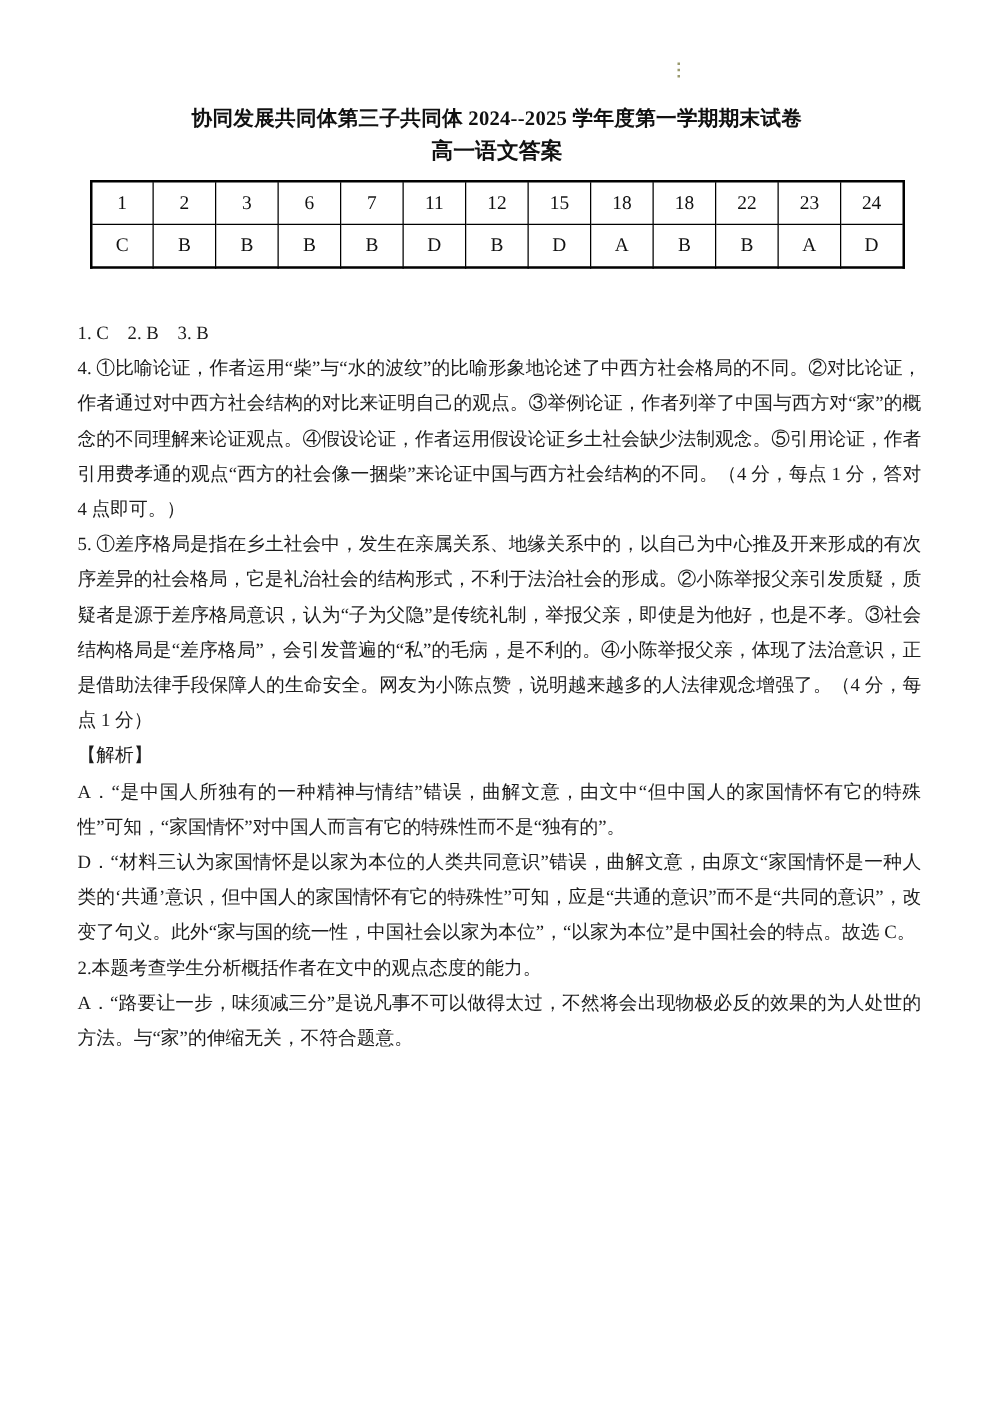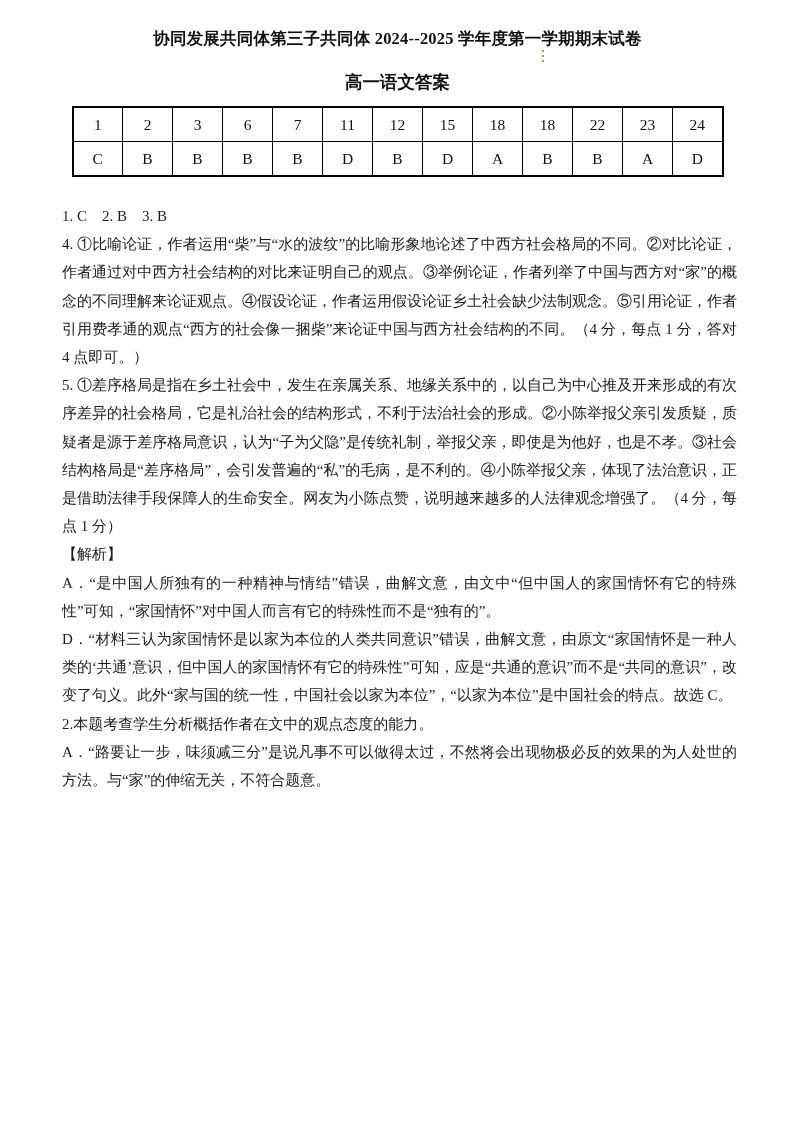--- a/index.html
+++ b/index.html
@@ -6,37 +6,37 @@
   body{
     width:795px;height:1125px;
     background:#ffffff;
     font-family:"Liberation Serif","DejaVu Serif",serif;
     color:#1c1c1c;
     position:relative;
     overflow:hidden;
   }
   .page{
     position:absolute;inset:0;
-    padding-top:28px;
+    padding-top:84px;
     box-sizing:border-box;
   }
   .title{
     text-align:center;
     font-weight:bold;
     font-size:16.5px;
     line-height:22px;
     color:#111;
     letter-spacing:0.2px;
   }
   .subtitle{
     text-align:center;
     font-weight:bold;
     font-size:17.5px;
     line-height:22px;
-    margin-top:21px;
+    margin-top:3px;
     color:#111;
   }
   table.answers{
     border-collapse:collapse;
     margin:13px auto 0 auto;
     width:652px;
     table-layout:fixed;
   }
   table.answers td{
     border:1px solid #000;
@@ -45,21 +45,21 @@
     height:33px;
     font-size:15.5px;
     font-family:"Liberation Serif","DejaVu Serif",serif;
     color:#111;
     padding:0;
   }
   table.answers{
     border:2px solid #000;
   }
   .content{
-    margin:25px 58px 0 62px;
+    margin:38px 58px 0 62px;
     width:675px;
   }
   .content p{
     margin:0;
     font-size:15px;
     line-height:28.2px;
     text-align:justify;
     white-space:pre-wrap;
     word-break:break-all;
     color:#1c1c1c;

